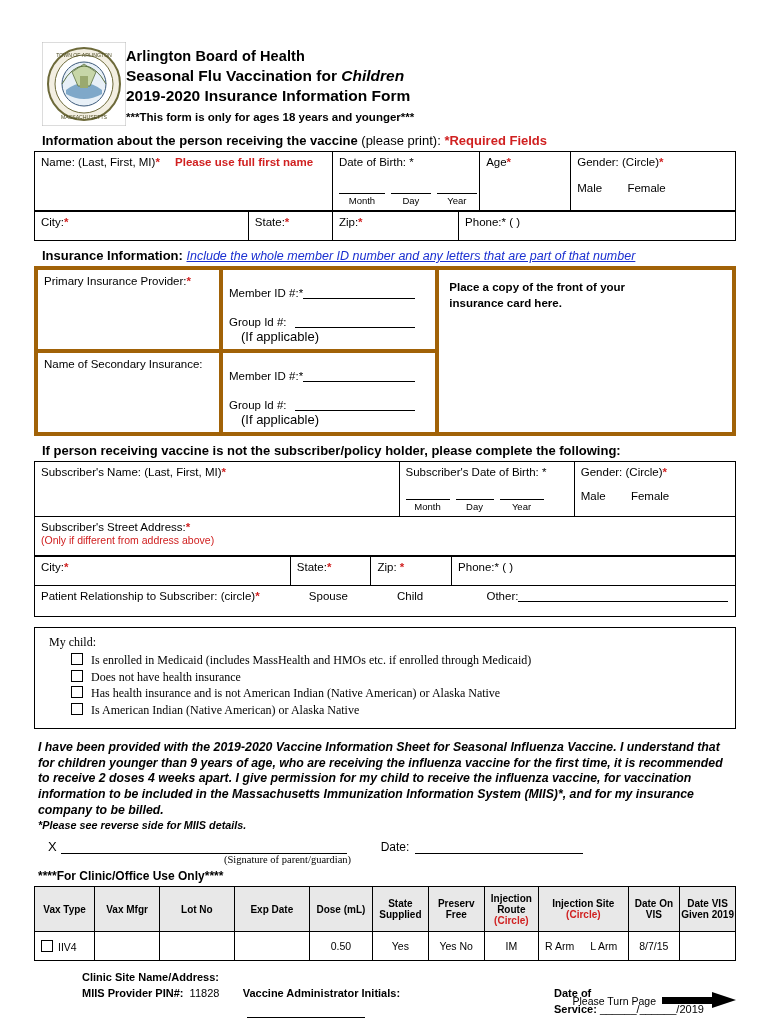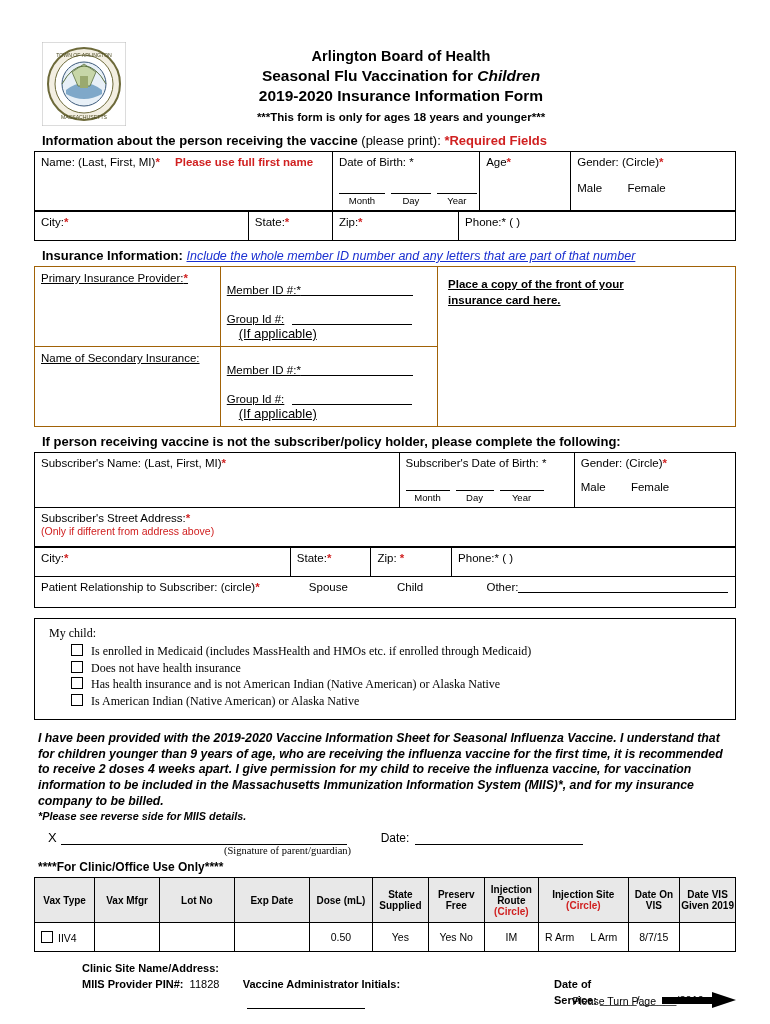--- a/index.html
+++ b/index.html
@@ -32,21 +32,21 @@
     width: 84px;
     height: 84px;
     flex: 0 0 84px;
     margin-left: 8px;
     margin-top: 2px;
     position: relative;
   }
   .seal svg { display:block; }
   .header-text {
     flex: 1;
-    text-align: center;
+    text-align: left;
     padding-right: 60px;
     padding-top: 8px;
   }
   .header-text .line1 {
     font-weight: bold;
     font-size: 14.5px;
     letter-spacing: .1px;
   }
   .header-text .line2 {
     font-weight: bold;
@@ -112,25 +112,24 @@
     font-size: 11.5px;
   }
   .genderopts span { margin-right: 22px; }
   
   .ins-table {
     width: 100%;
     border-collapse: collapse;
     table-layout: fixed;
   }
   .ins-table td {
-    border: 1px solid #a16207;
+    border: 4px solid #a16207;
     vertical-align: top;
     padding: 5px 6px;
     font-size: 11.5px;
-    text-decoration: underline;
   }
   .fieldline {
     display: inline-block;
     border-bottom: 1px solid #000;
     height: 11px;
     vertical-align: bottom;
   }
   .cardbox {
     font-weight: bold;
     font-size: 13px;

